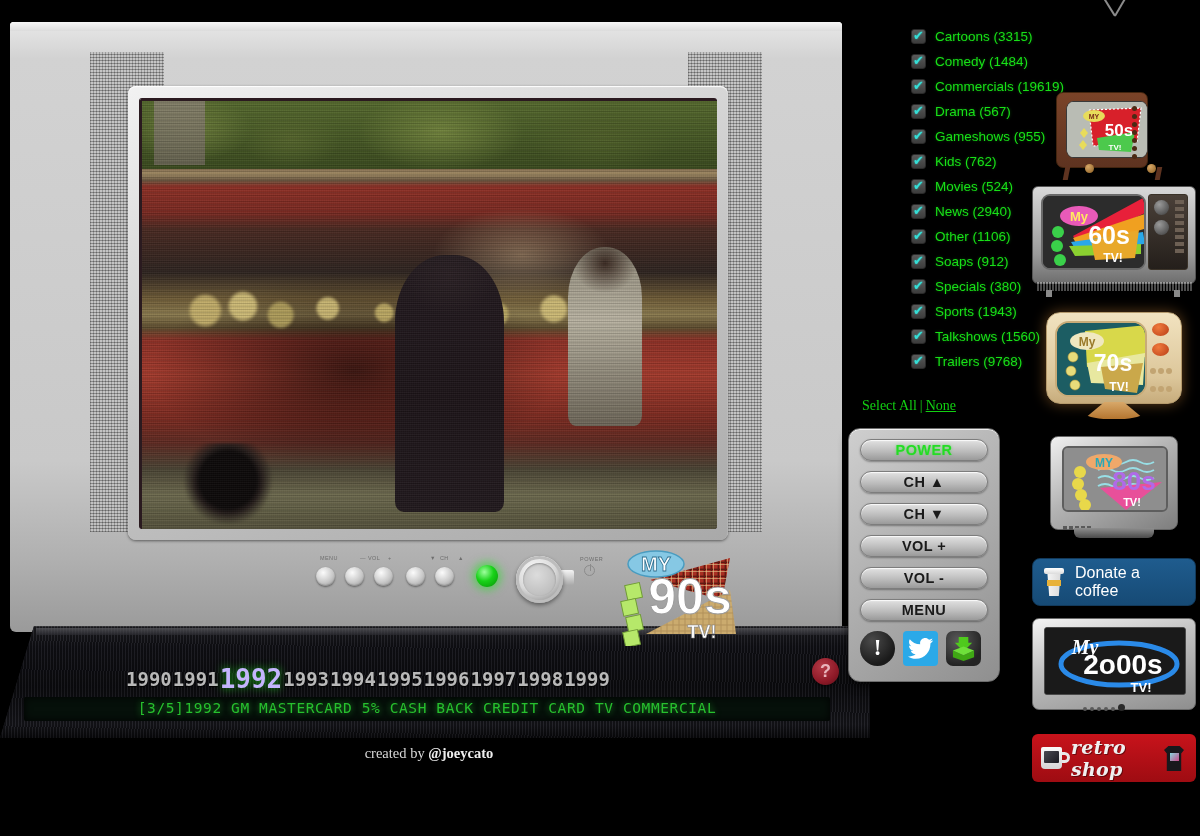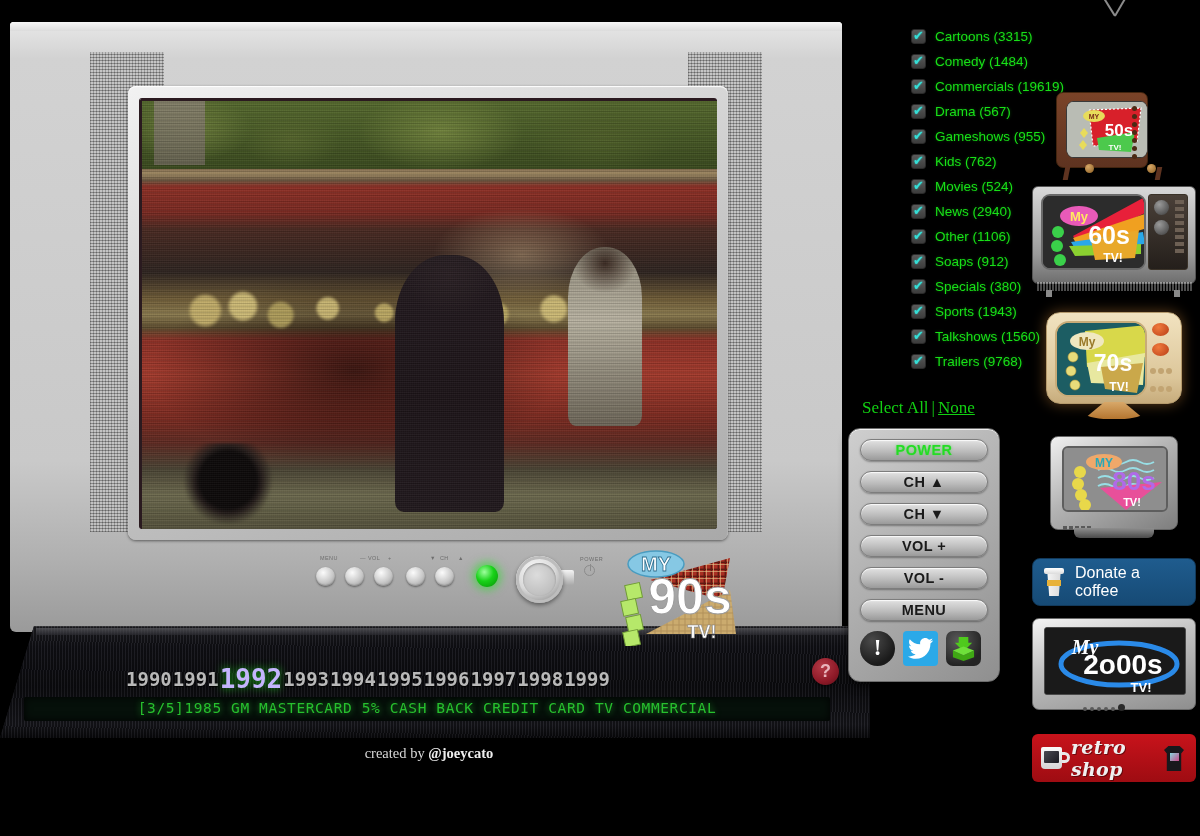--- a/index.html
+++ b/index.html
@@ -259,21 +259,21 @@
     text-shadow: 0 0 2px rgba(53,224,216,.7);
   }
   .cat-lbl {
     margin-left: 9px; font-size: 13.5px; color: #18e018;
     font-family: "Liberation Sans", sans-serif;
     text-shadow: 0 0 3px rgba(24,224,24,.35);
     white-space: nowrap;
   }
   .selrow {
     position: absolute; left: 862px; top: 398px;
-    font-family: "Liberation Serif", serif; font-size: 17px; color: #12d012;
+    font-family: "Liberation Serif", serif; font-size: 14px; color: #12d012;
   }
   .selrow a { color: #12d012; text-decoration: none; cursor: pointer; }
   .selrow a.u { text-decoration: underline; }
   .selrow .sep { margin: 0 3px; }
 
   
   .remote {
     position: absolute; left: 848px; top: 428px; width: 152px; height: 254px;
     background: linear-gradient(140deg,#cfcfcf 0%,#b4b4b4 40%,#8f8f8f 100%);
     border-radius: 12px;
@@ -591,21 +591,21 @@
       <div class="year">1993</div>
       <div class="year">1994</div>
       <div class="year">1995</div>
       <div class="year">1996</div>
       <div class="year">1997</div>
       <div class="year">1998</div>
       <div class="year">1999</div>
     </div>
 
   <div class="ticker-win">
-    <div class="ticker-text">[3/5]1985 GM MASTERCARD 5% CASH BACK CREDIT CARD TV COMMERCIAL</div>
+    <div class="ticker-text">[3/5]1992 GM MASTERCARD 5% CASH BACK CREDIT CARD TV COMMERCIAL</div>
   </div>
 
   <div class="help-btn">?</div>
 
   <div class="credit">
     <span>created by </span><span class="handle">@joeycato</span>
   </div>
 
   <div class="cats">
       <div class="cat">

